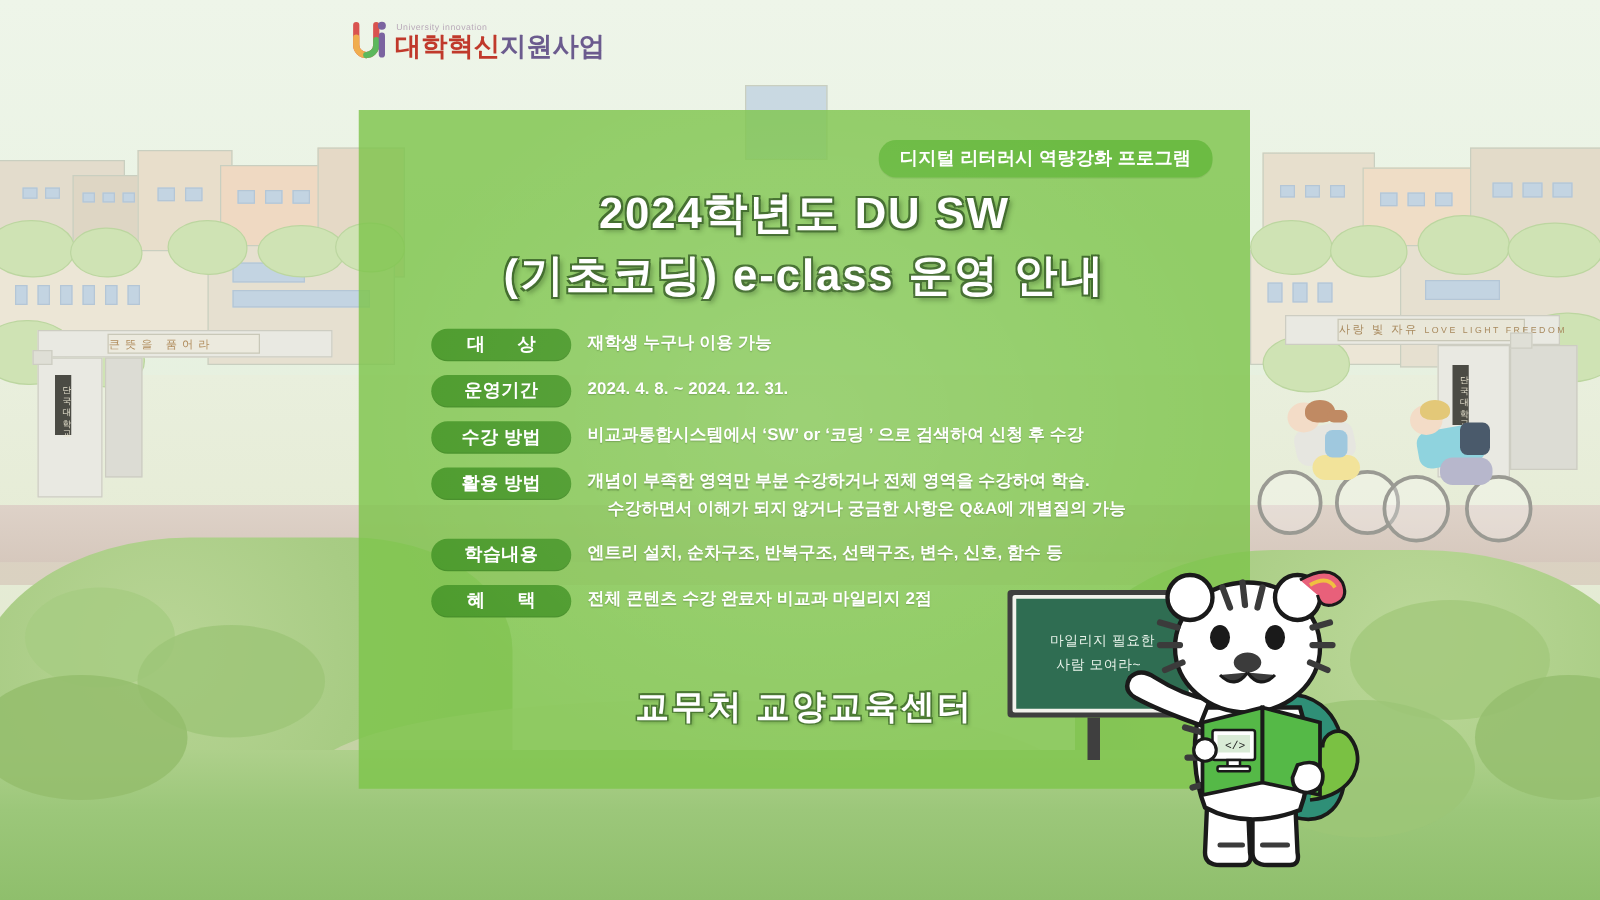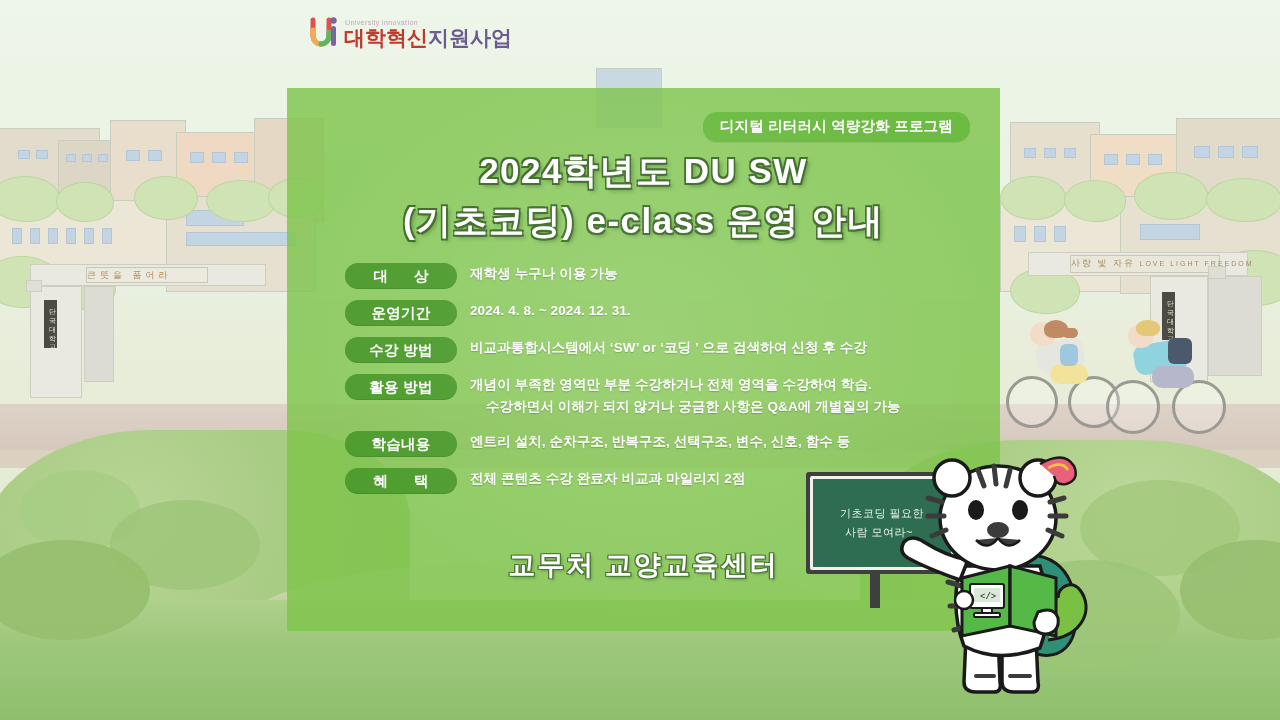--- a/index.html
+++ b/index.html
@@ -152,21 +152,21 @@
     position:absolute; left:0; right:0; bottom:48px;
     text-align:center; color:#ffffff;
     font-size:27px; font-weight:bold; letter-spacing:2px;
     text-shadow:
       -1.2px -1.2px 0 #47762f, 1.2px -1.2px 0 #47762f,
       -1.2px  1.2px 0 #47762f, 1.2px  1.2px 0 #47762f,
        2px 2px 3px rgba(40,70,25,.4);
   }
 
   
-  #logo { position:absolute; left:309px; top:16px; display:flex; align-items:flex-end; }
+  #logo { position:absolute; left:281px; top:16px; display:flex; align-items:flex-end; }
   #logo-mark { position:relative; width:30px; height:34px; margin-right:5px; }
   #logo-text { position:relative; padding-bottom:1px; }
   #logo-eng {
     font-size:7px; color:#b9a9b9; letter-spacing:.4px;
     margin-bottom:1px; margin-left:1px;
   }
   #logo-kor { font-size:21px; font-weight:bold; line-height:22px; white-space:nowrap; }
   #logo-kor .a { color:#c0392b; }
   #logo-kor .b { color:#6b5b8e; }
 
@@ -392,21 +392,21 @@
       </div>
 
     </div>
 
     <div id="org">교무처 교양교육센터</div>
   </div>
 
   <div id="board-leg" style="left:870px;top:574px;"></div>
   <div id="board">
     <div id="board-inner">
-      <div class="bl">기초코딩 필요한</div>
+      <div class="bl">마일리지 필요한</div>
       <div class="bl bl2">사람 모여라~</div>
     </div>
   </div>
 
   <div id="tiger">
     <svg width="250" height="280" viewBox="0 0 250 280">
 
       <path d="M112 118 C150 108 176 126 178 170 C180 206 162 220 138 214 C120 209 110 180 112 118 Z" fill="#2f8f77" stroke="#1a1a1a" stroke-width="3"></path>
 
       <path d="M150 200 C186 196 196 168 182 150 C174 140 160 146 160 158" fill="#7ac143" stroke="#1a1a1a" stroke-width="3"></path>

